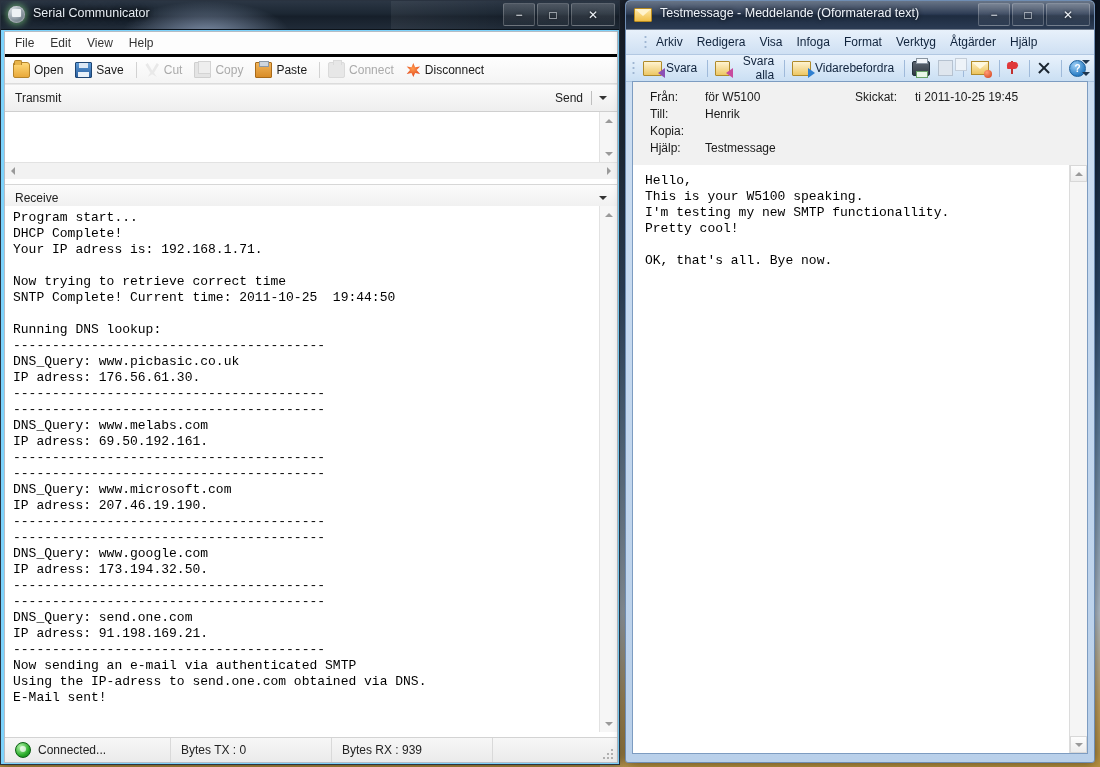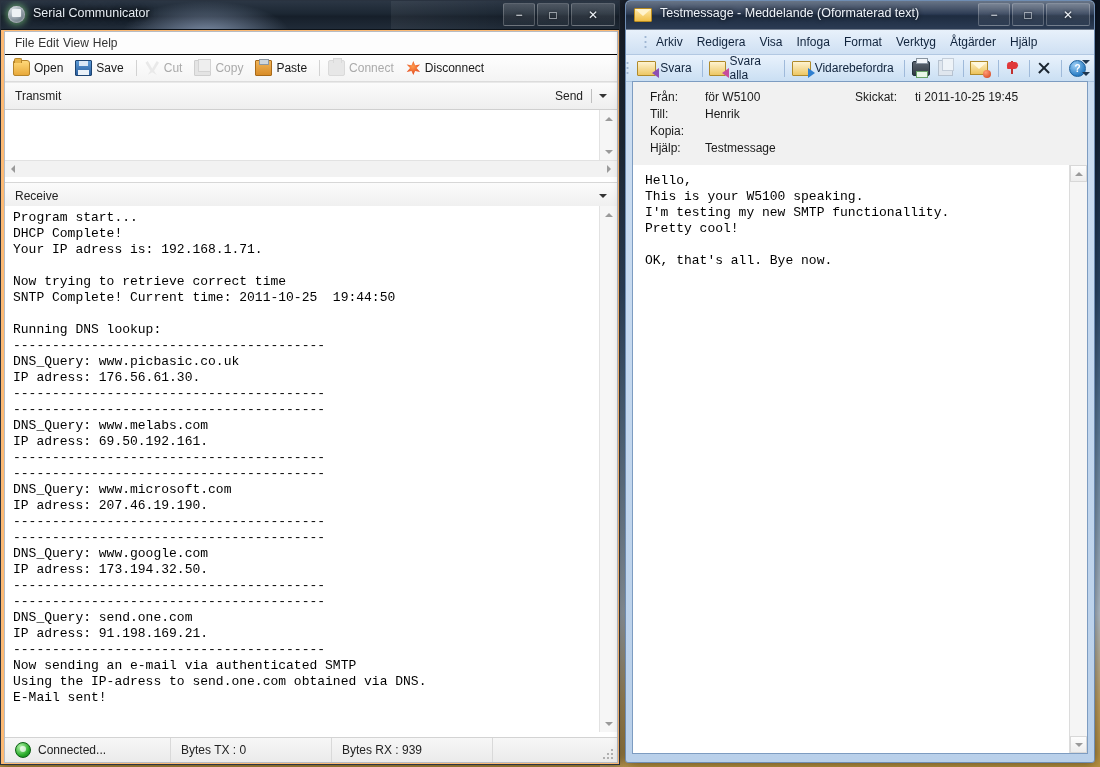--- a/index.html
+++ b/index.html
@@ -15,21 +15,21 @@
       linear-gradient(180deg,#0a1220 0%,#15263c 18%,#2c4a6e 38%,#5e7fa0 55%,#8aa3bb 68%,#b9c6d2 80%,#c8a560 92%,#b9923f 100%);
   }
   #desktop:after{content:"";position:absolute;left:600px;top:0;width:40px;height:767px;
     background:linear-gradient(90deg,rgba(255,255,255,.20),rgba(255,255,255,0));}
 
   
   .window{position:absolute;box-sizing:border-box;}
 
   
   #win-serial{left:0;top:0;width:620px;height:765px;
-    background:#fdba74;
+    background:#7dd3fc;
     border:1px solid #2a3340;
     box-shadow:0 0 10px rgba(0,0,0,.6);
   }
   #serial-titlebar{
     height:28px;position:relative;
     background:linear-gradient(180deg,#2b3644 0%,#1c2733 45%,#161f2a 55%,#202b38 100%);
     border-bottom:1px solid #0c1219;
     overflow:hidden;
   }
   #serial-titlebar .glass{position:absolute;left:120px;top:0;width:170px;height:28px;
@@ -46,22 +46,22 @@
   .winbtns{position:absolute;right:4px;top:2px;display:flex;gap:2px;}
   .wbtn{width:30px;height:21px;display:flex;align-items:center;justify-content:center;
     font-size:12px;color:#eef3f8;border:1px solid rgba(255,255,255,.22);border-radius:2px;
     background:linear-gradient(180deg,rgba(255,255,255,.18),rgba(255,255,255,.03));
     text-shadow:0 0 3px rgba(0,0,0,.8);}
   .wbtn.close{width:42px;background:linear-gradient(180deg,rgba(255,255,255,.18),rgba(255,255,255,.03));}
 
   #serial-body{position:absolute;left:3px;top:30px;width:614px;height:732px;
     background:#fff;border:1px solid #b6bcc4;box-sizing:border-box;}
 
-  .menubar{height:22px;background:#fdfdfd;display:flex;align-items:center;padding-left:10px;gap:4px;
-    border-bottom:1px solid #000000;}
+  .menubar{height:22px;background:#fdfdfd;display:flex;align-items:center;padding-left:10px;gap:16px;
+    border-bottom:3px solid #000000;}
   .menubar span{font-size:12px;color:#333;}
 
   .toolbar{height:26px;background:linear-gradient(180deg,#fefefe,#f4f4f4);
     display:flex;align-items:center;padding-left:8px;border-bottom:1px solid #dcdcdc;}
   .tb-item{display:flex;align-items:center;gap:4px;margin-right:12px;font-size:12px;color:#1a1a1a;}
   .tb-item.disabled{color:#aaa;}
   .tb-sep{width:1px;height:16px;background:#d2d2d2;margin:0 8px 0 0;}
   .ic{width:15px;height:14px;position:relative;display:inline-block;}
   .ic-folder{background:linear-gradient(180deg,#ffd97a,#e8a93a);border:1px solid #b5842a;border-radius:2px 3px 2px 2px;}
   .ic-folder:before{content:"";position:absolute;left:0;top:-3px;width:6px;height:4px;background:#e8b44a;border:1px solid #b5842a;border-bottom:none;border-radius:2px 2px 0 0;}
@@ -143,21 +143,21 @@
 
   #mail-menubar{height:24px;background:linear-gradient(180deg,#e8f1fb,#cfe0f3);
     display:flex;align-items:center;padding-left:18px;border-bottom:1px solid #b2c8e2;}
   .dots{width:5px;height:16px;margin-right:7px;
     background:radial-gradient(circle at 1.5px 3px,#9fb6d2 1px,transparent 1.2px),
                radial-gradient(circle at 1.5px 8px,#9fb6d2 1px,transparent 1.2px),
                radial-gradient(circle at 1.5px 13px,#9fb6d2 1px,transparent 1.2px);}
   #mail-menubar span.mi{font-size:12px;color:#10233c;margin-right:14px;}
 
   #mail-toolbar{height:26px;background:linear-gradient(180deg,#e9f2fc,#cadff3);
-    display:flex;align-items:center;border-bottom:1px solid #a9c3e0;position:relative;}
+    display:flex;align-items:center;padding-left:6px;border-bottom:1px solid #a9c3e0;position:relative;text-align:right;}
   .mt{display:flex;align-items:center;gap:4px;font-size:12px;color:#10233c;margin-right:8px;}
   .mt-sep{width:1px;height:17px;background:#9fbada;margin:0 7px 0 2px;}
   .ic-reply{width:17px;height:13px;position:relative;background:linear-gradient(180deg,#fff3cf,#edc764);border:1px solid #b08a2a;border-radius:1px;}
   .ic-reply:after{content:"";position:absolute;right:-4px;bottom:-3px;width:0;height:0;border-top:5px solid transparent;border-bottom:5px solid transparent;border-right:7px solid #8c4fb5;}
   .ic-replyall:after{border-right-color:#c74b9e;}
   .ic-fwd:after{border-right:none;border-left:7px solid #2f7fd0;right:-5px;}
   .ic-print{width:16px;height:13px;background:linear-gradient(180deg,#5b6570,#2f3842);border:1px solid #22303c;border-radius:2px;position:relative;}
   .ic-print:before{content:"";position:absolute;left:3px;top:-4px;width:10px;height:4px;background:#f2f6fa;border:1px solid #8894a1;}
   .ic-print:after{content:"";position:absolute;left:3px;bottom:-3px;width:10px;height:5px;background:#e8f6e8;border:1px solid #67a267;}
   .ic-copy2{width:13px;height:14px;background:#dfe6ee;border:1px solid #b6c2d0;}

